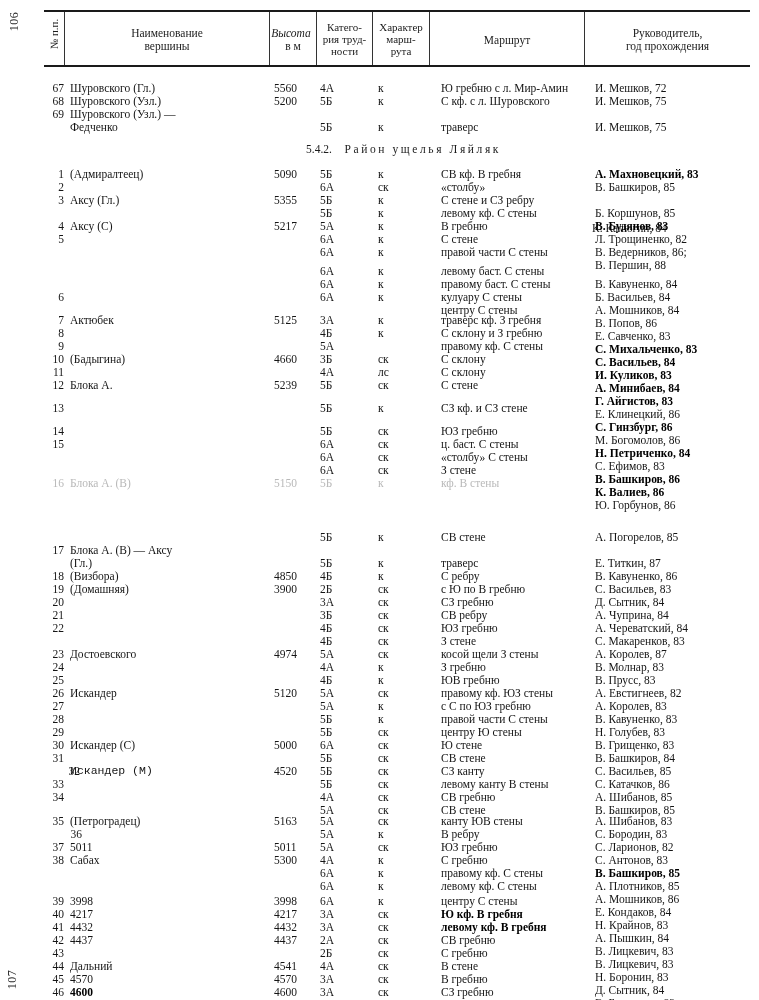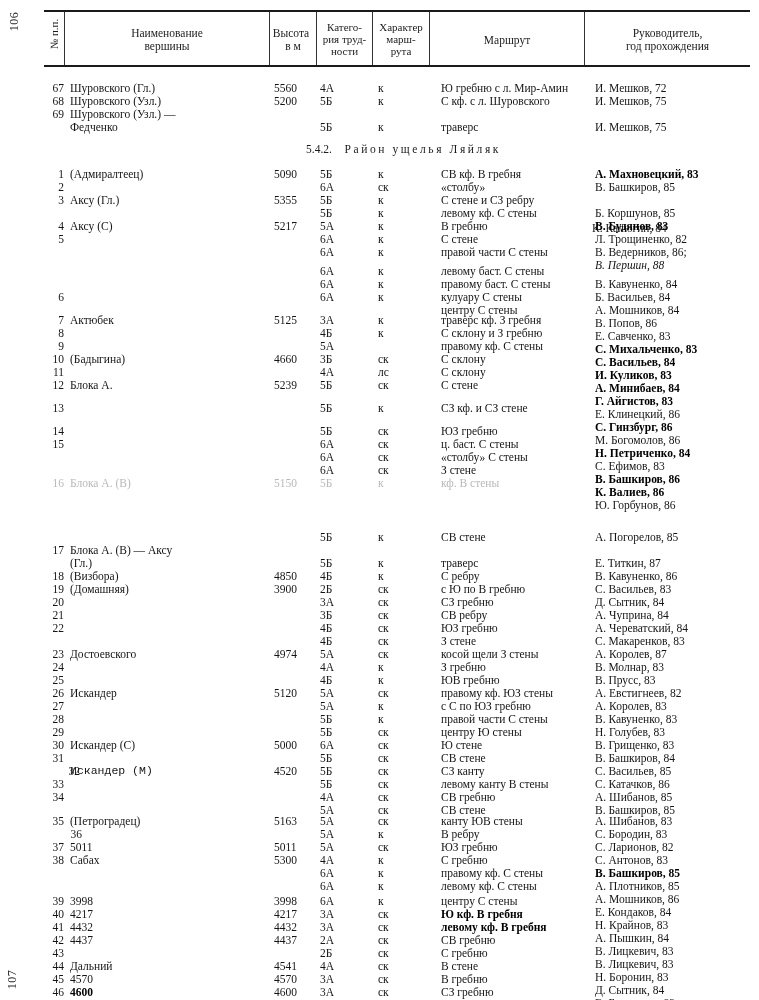--- a/index.html
+++ b/index.html
@@ -66,21 +66,21 @@
     <div class="vline" style="left:272px;"></div>
     <div class="vline" style="left:328px;"></div>
     <div class="vline" style="left:385px;"></div>
     <div class="vline" style="left:540px;"></div>
 
     <div class="hrot" style="left:-11px;top:18px;width:42px;text-align:center;">№ п.п.</div>
 
     <div class="hcell" style="left:24px;top:17px;width:198px;">Наименование</div>
     <div class="hcell" style="left:24px;top:30px;width:198px;">вершины</div>
 
-    <div class="hcell" style="left:227px;top:17px;width:40px;">Высота</div>
+    <div class="hcell" style="left:227px;top:17px;width:40px;font-style:italic;">Высота</div>
     <div class="hcell" style="left:227px;top:30px;width:44px;">в м</div>
 
     <div class="hcell small" style="left:274px;top:11px;width:53px;">Катего-</div>
     <div class="hcell small" style="left:274px;top:23px;width:53px;">рия труд-</div>
     <div class="hcell small" style="left:274px;top:35px;width:53px;">ности</div>
 
     <div class="hcell small" style="left:330px;top:11px;width:54px;">Характер</div>
     <div class="hcell small" style="left:330px;top:23px;width:54px;">марш-</div>
     <div class="hcell small" style="left:330px;top:35px;width:54px;">рута</div>
 
@@ -230,21 +230,21 @@
     <div class="t" style="left:441px;top:464px;">З стене</div>
     <div class="t faded" style="left:441px;top:477px;">кф. В стены</div>
 
     <div class="t b" style="left:595px;top:168px;">А. Махновецкий, 83</div>
     <div class="t" style="left:595px;top:181px;">В. Башкиров, 85</div>
     <div class="t" style="left:592px;top:194px;margin-top:28px;">К. Калюгин, 84</div>
     <div class="t" style="left:595px;top:207px;">Б. Коршунов, 85</div>
     <div class="t b" style="left:595px;top:220px;">В. Будянов, 83</div>
     <div class="t" style="left:595px;top:233px;">Л. Трощиненко, 82</div>
     <div class="t" style="left:595px;top:246px;">В. Ведерников, 86;</div>
-    <div class="t" style="left:595px;top:259px;font-style:italic;">В. Першин, 88</div>
+    <div class="t" style="left:595px;top:259px;">В. Першин, 88</div>
     <div class="t" style="left:595px;top:278px;">В. Кавуненко, 84</div>
     <div class="t" style="left:595px;top:291px;">Б. Васильев, 84</div>
     <div class="t" style="left:595px;top:304px;">А. Мошников, 84</div>
     <div class="t" style="left:595px;top:317px;">В. Попов, 86</div>
     <div class="t" style="left:595px;top:330px;">Е. Савченко, 83</div>
     <div class="t b" style="left:595px;top:343px;">С. Михальченко, 83</div>
     <div class="t b" style="left:595px;top:356px;">С. Васильев, 84</div>
     <div class="t b" style="left:595px;top:369px;">И. Куликов, 83</div>
     <div class="t b" style="left:595px;top:382px;">А. Минибаев, 84</div>
     <div class="t b" style="left:595px;top:395px;">Г. Айгистов, 83</div>

